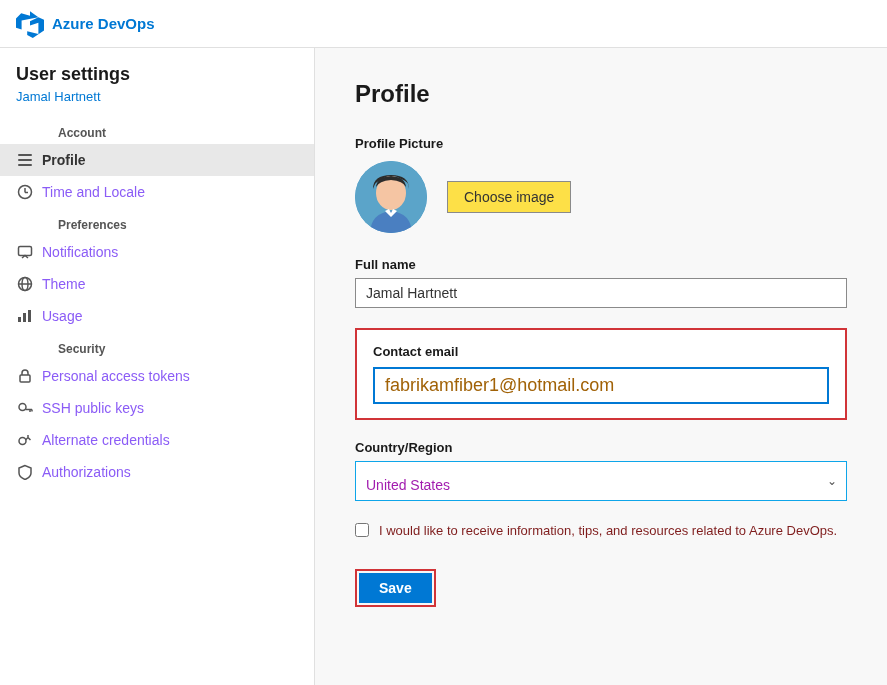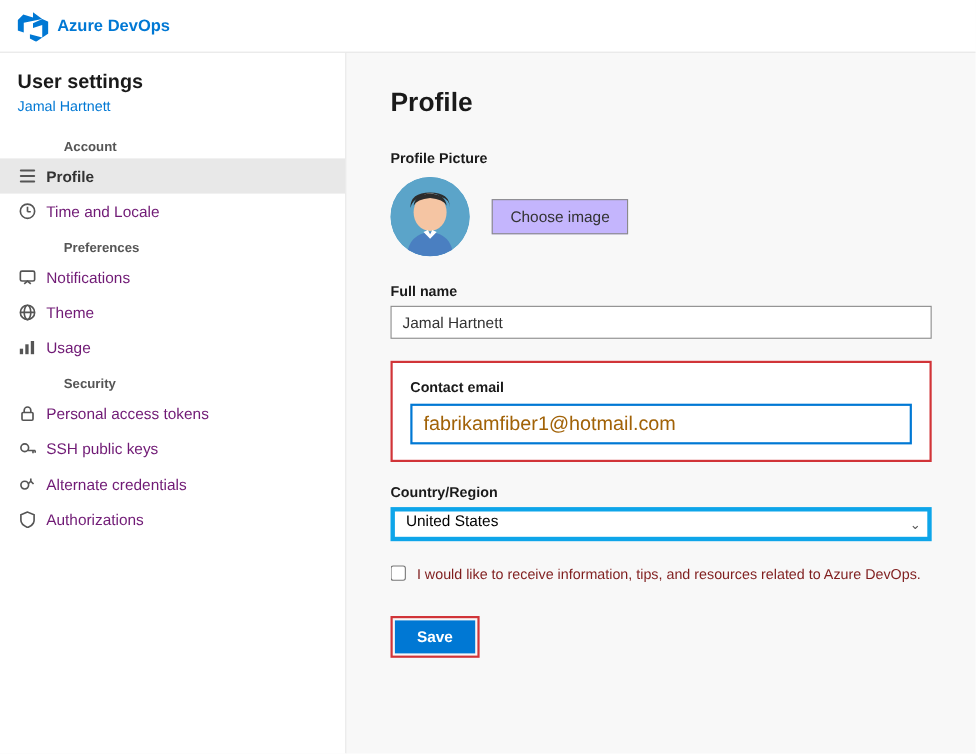--- a/index.html
+++ b/index.html
@@ -58,21 +58,21 @@
     }
     .sidebar-item.active {
       background: #e8e8e8;
       font-weight: 600;
     }
     .sidebar-item .item-icon {
       width: 18px; height: 18px;
       display: flex; align-items: center; justify-content: center;
       color: #555; font-size: 14px; flex-shrink: 0;
     }
-    .sidebar-item .item-label { color: #701a75; }
+    .sidebar-item .item-label { color: #8b5cf6; }
 
     
     .main-content {
       flex: 1;
       padding: 32px 40px;
       background: #f8f8f8;
       overflow-y: auto;
     }
     .page-title {
       font-size: 24px; font-weight: 700; color: #1a1a1a;
@@ -90,21 +90,21 @@
     }
     .avatar-circle {
       width: 72px; height: 72px; border-radius: 50%;
       background: #4a9cc7;
       overflow: hidden; display: flex; align-items: flex-end; justify-content: center;
       position: relative;
     }
 
     .choose-image-btn {
       padding: 7px 16px;
-      background: #c4b5fd;
+      background: #fde047;
       border: 1px solid #8a8a8a;
       font-size: 14px;
       cursor: pointer;
       color: #333;
     }
 
     
     .form-group { margin-bottom: 20px; }
     .form-label {
       font-size: 13px; font-weight: 600; color: #1a1a1a;
@@ -135,25 +135,25 @@
       font-size: 18px;
       background: #fff;
       color: #a16207;
       outline: none;
     }
 
     
     .select-wrap { position: relative; }
     .form-select {
       width: 100%;
-      padding: 0 32px 7px 10px;
-      border: 4px solid #0ea5e9;
-      font-size: 14px;
-      background: #fff;
-      color: #000000;
+      padding: 15px 32px 7px 10px;
+      border: 1px solid #0ea5e9;
+      font-size: 14px;
+      background: #fff;
+      color: #a21caf;
       appearance: none;
       cursor: pointer;
       outline: none;
     }
     .select-arrow {
       position: absolute; right: 10px; top: 50%;
       transform: translateY(-50%);
       pointer-events: none; font-size: 12px; color: #555;
     }
 

